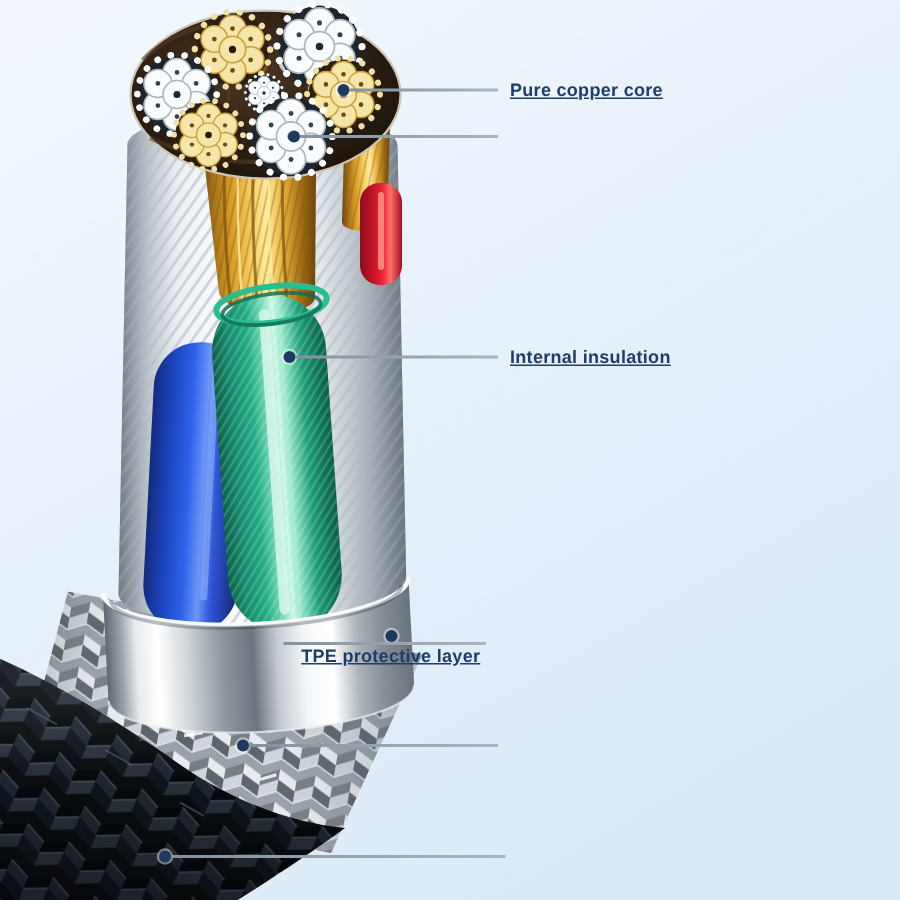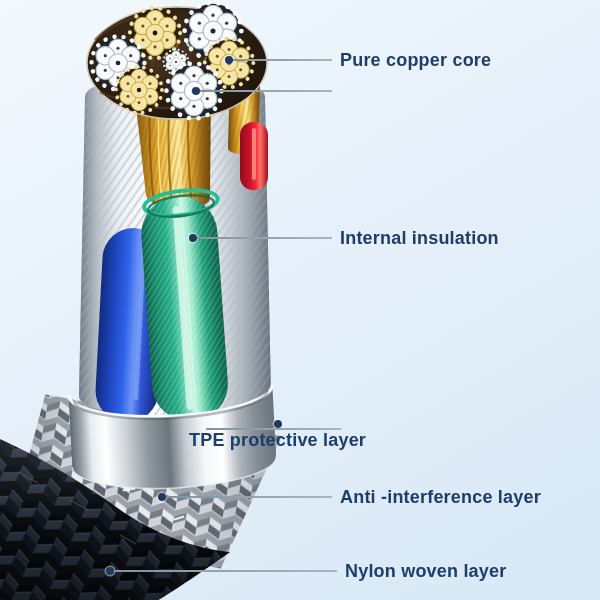--- a/index.html
+++ b/index.html
@@ -5,22 +5,22 @@
   html,body{margin:0;padding:0;background:#fff;}
   #stage{position:relative;width:600px;height:600px;overflow:hidden;
          background:linear-gradient(150deg,#f3f9fe 0%,#e6f0fa 45%,#d7e8f6 100%);
          font-family:"Liberation Sans",sans-serif;}
   #stage svg{position:absolute;left:0;top:0;}
   .callout{position:absolute;display:flex;align-items:center;height:20px;}
   .callout .dot{width:8px;height:8px;border-radius:50%;background:#1e3a5f;
                 box-shadow:0 0 0 1.5px rgba(255,255,255,.45);flex:none;}
   .callout .line{height:2px;background:linear-gradient(90deg,#84919e,#a9b5c0);
                  margin-right:8px;flex:none;}
-  .callout .label{font-size:18px;font-weight:600;color:#1d3d6b;
-                  letter-spacing:.2px;white-space:nowrap;}
+  .callout .label{font-size:12px;font-weight:600;color:#1d3d6b;
+                  letter-spacing:.2px;white-space:nowrap;text-decoration:underline;}
 </style>
 </head>
 <body>
 
 <div id="stage">
 
 <svg width="600" height="600" viewBox="0 0 600 600" xmlns="http://www.w3.org/2000/svg">
   <defs>
     <radialGradient id="faceGrad" cx="0.42" cy="0.38" r="0.8">
       <stop offset="0" stop-color="#4e3722"></stop>
@@ -282,22 +282,20 @@
     <span class="label">Internal insulation</span>
   </div>
   <div class="callout" style="left:189px;top:420px;flex-direction:column;">
     <span class="dot"></span>
     <span class="line" style="width:135px;"></span>
     <span class="label">TPE protective layer</span>
   </div>
   <div class="callout" style="left:158px;top:487px;">
     <span class="dot"></span>
     <span class="line" style="width:166px;"></span>
-    <span class="label">Anti -interference layer</span>
   </div>
   <div class="callout" style="left:106px;top:561px;">
     <span class="dot"></span>
     <span class="line" style="width:223px;"></span>
-    <span class="label">Nylon woven layer</span>
   </div>
 </div>
 
 </div>
 
 </body></html>

